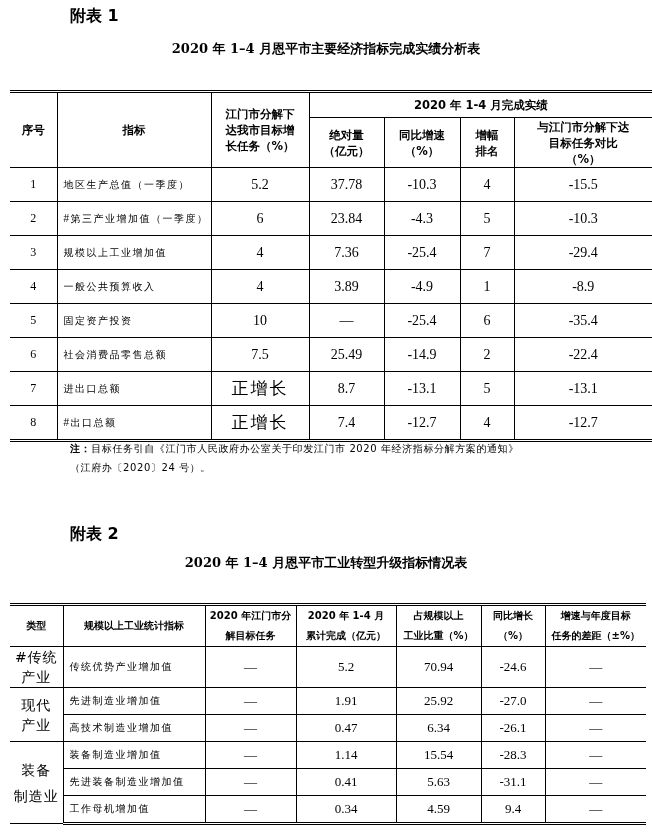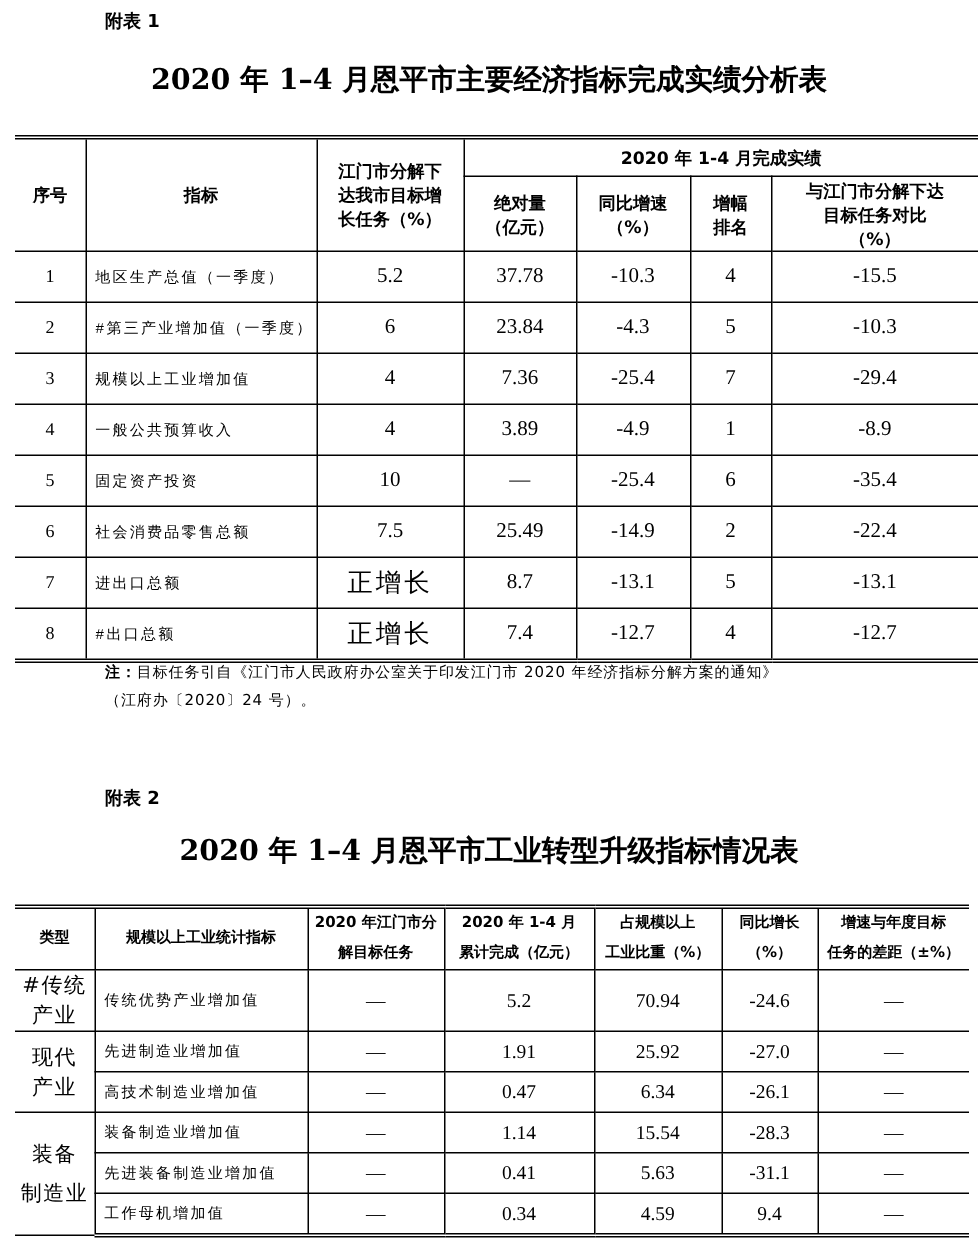--- a/index.html
+++ b/index.html
@@ -2,41 +2,41 @@
 <html><head>
 <meta charset="utf-8">
 <style>
   html, body { margin: 0; padding: 0; background: #ffffff; }
   body {
     width: 652px; height: 836px; position: relative; overflow: hidden;
     font-family: "DejaVu Serif", "Liberation Serif", serif; color: #000;
   }
   .appendix-label {
     position: absolute; left: 70px; font-family: "DejaVu Sans", "Liberation Sans", sans-serif;
-    font-weight: bold; font-size: 12px;
+    font-weight: bold; font-size: 16px;
   }
   .table-title {
     position: absolute; left: 0; width: 652px; text-align: center;
-    font-weight: bold; font-size: 19px; font-family: "DejaVu Serif", "Liberation Serif", serif;
+    font-weight: bold; font-size: 13px; font-family: "DejaVu Serif", "Liberation Serif", serif;
   }
   table { position: absolute; border-collapse: collapse; table-layout: fixed; }
   td, th {
     border: 1px solid #000; padding: 0; text-align: center; vertical-align: middle;
     font-weight: normal;
   }
   th { font-family: "DejaVu Sans", "Liberation Sans", sans-serif; font-weight: bold; }
   tr > :first-child { border-left: none; }
   tr > :last-child { border-right: none; }
   thead tr:first-child > * { border-top: 3px double #000; }
   tbody tr:last-child > * { border-bottom: 3px double #000; }
 
   #t1 { left: 10px; top: 90px; width: 642px; }
   #t1 th { font-size: 11.5px; line-height: 16px; }
   #t1 td { height: 33px; font-size: 14px; font-family: "Liberation Serif", "DejaVu Serif", serif; }
-  #t1 td.lbl { text-align: left; padding-left: 6px; font-size: 10px; letter-spacing: 1.5px; font-family: Liberation Mono, monospace; }
+  #t1 td.lbl { text-align: left; padding-left: 6px; font-size: 10px; letter-spacing: 1.5px; font-family: Liberation Sans, sans-serif; }
   #t1 td.seq { font-size: 12px; }
   #t1 td.cn { font-size: 17px; letter-spacing: 2px; font-family: "DejaVu Sans", "Liberation Sans", sans-serif; }
 
   #t2 { left: 10px; top: 603px; width: 636px; }
   #t2 th { font-size: 10px; line-height: 20px; }
   #t2 td { height: 26px; font-size: 13px; font-family: "Liberation Serif", "DejaVu Serif", serif; }
   #t2 td.lbl { text-align: left; padding-left: 6px; font-size: 10px; letter-spacing: 1.5px; font-family: "DejaVu Sans", "Liberation Sans", sans-serif; }
   #t2 td.cat { font-size: 14px; line-height: 20px; letter-spacing: 1px; font-family: "DejaVu Sans", "Liberation Sans", sans-serif; }
 
   .note {

